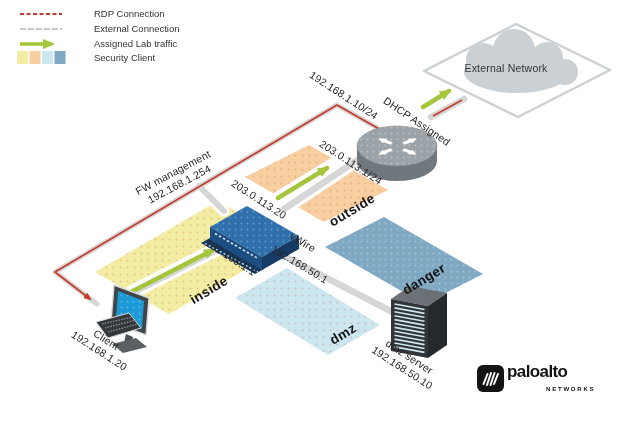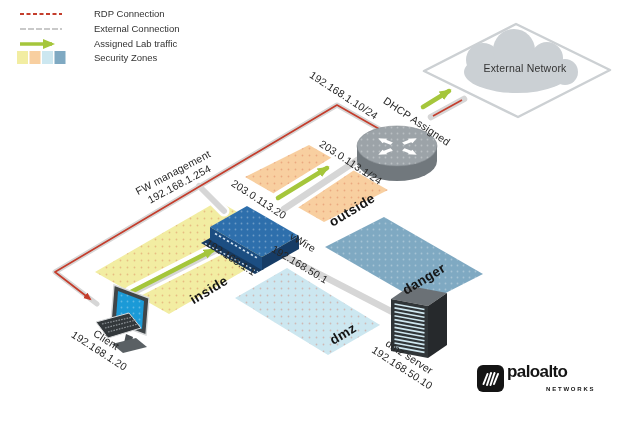--- a/index.html
+++ b/index.html
@@ -166,23 +166,23 @@
       <line x1="487" y1="385" x2="491" y2="373"></line>
       <line x1="490.5" y1="385" x2="494.5" y2="373"></line>
       <line x1="494" y1="384" x2="498" y2="374"></line>
     </g>
   </g>
 </svg>
 
 <div class="legend-label" style="top:8px">RDP Connection</div>
 <div class="legend-label" style="top:23px">External Connection</div>
 <div class="legend-label" style="top:38px">Assigned Lab traffic</div>
-<div class="legend-label" style="top:52px">Security Zones</div>
-
-<div class="lbl cloudlbl" style="left:525px;top:68px">External Network</div>
+<div class="legend-label" style="top:52px">Security Client</div>
+
+<div class="lbl cloudlbl" style="left:506px;top:68px">External Network</div>
 
 <div class="lbl" style="left:344px;top:95px;--r:33deg">192.168.1.10/24</div>
 <div class="lbl" style="left:417px;top:121px;--r:34deg">DHCP Assigned</div>
 <div class="lbl two" style="left:176px;top:178px;--r:-28deg">
   <span>FW management</span>
   <span>192.168.1.254</span>
 </div>
 <div class="lbl" style="left:351px;top:162px;--r:33deg">203.0.113.1/24</div>
 <div class="lbl" style="left:259px;top:199px;--r:33deg">203.0.113.20</div>
 <div class="lbl" style="left:231px;top:257px;--r:33deg">192.168.1.1</div>

